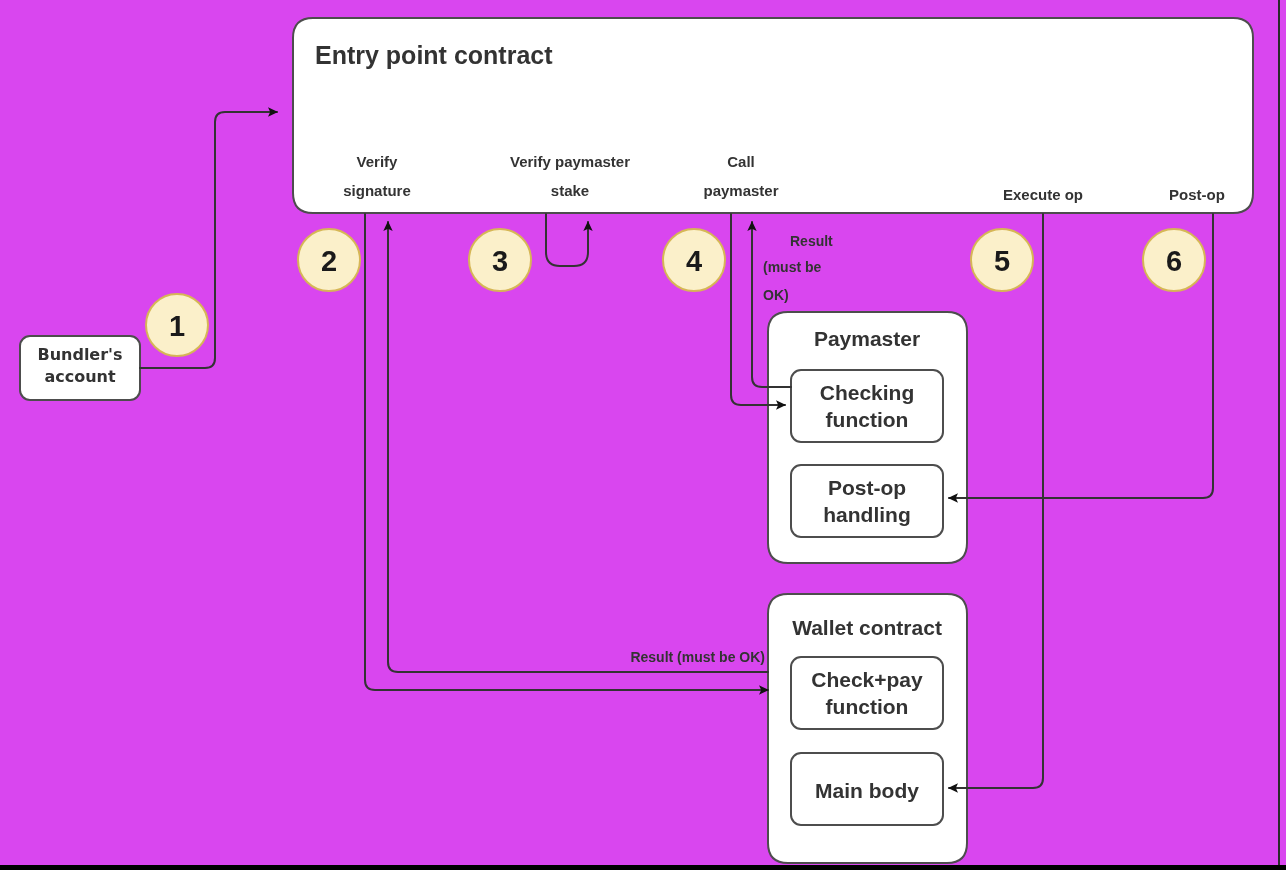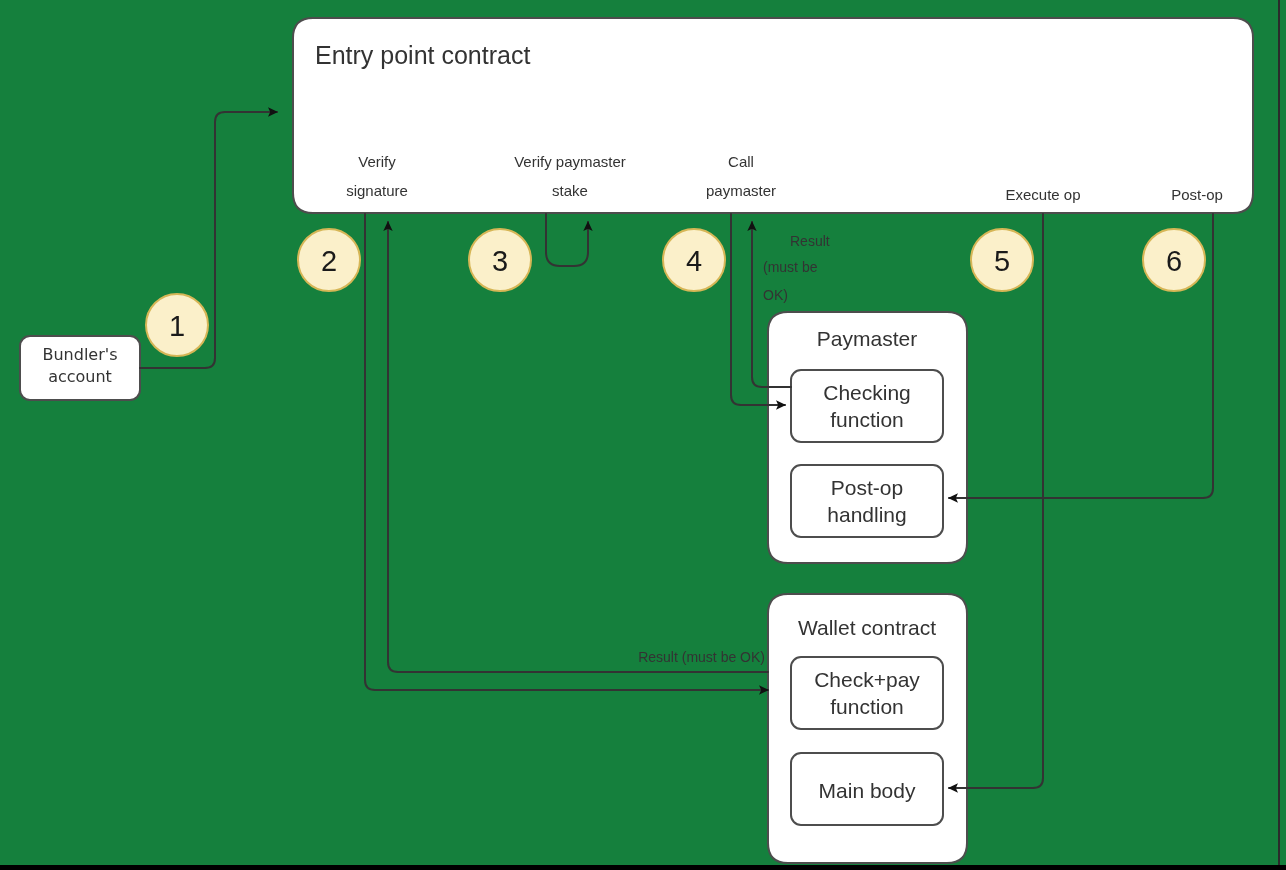--- a/index.html
+++ b/index.html
@@ -5,23 +5,24 @@
 <style>
   html, body {
     margin: 0;
     padding: 0;
     background: #ffffff;
   }
   #canvas {
     position: relative;
     width: 1286px;
     height: 870px;
-    background: #15803d;
+    background: #d946ef;
     font-family: "Liberation Sans", sans-serif;
     overflow: hidden;
+    font-weight: bold;
   }
   #diagram-svg {
     position: absolute;
     left: 0;
     top: 0;
     width: 1286px;
     height: 870px;
   }
   .frame-edge-bottom {
     position: absolute;

